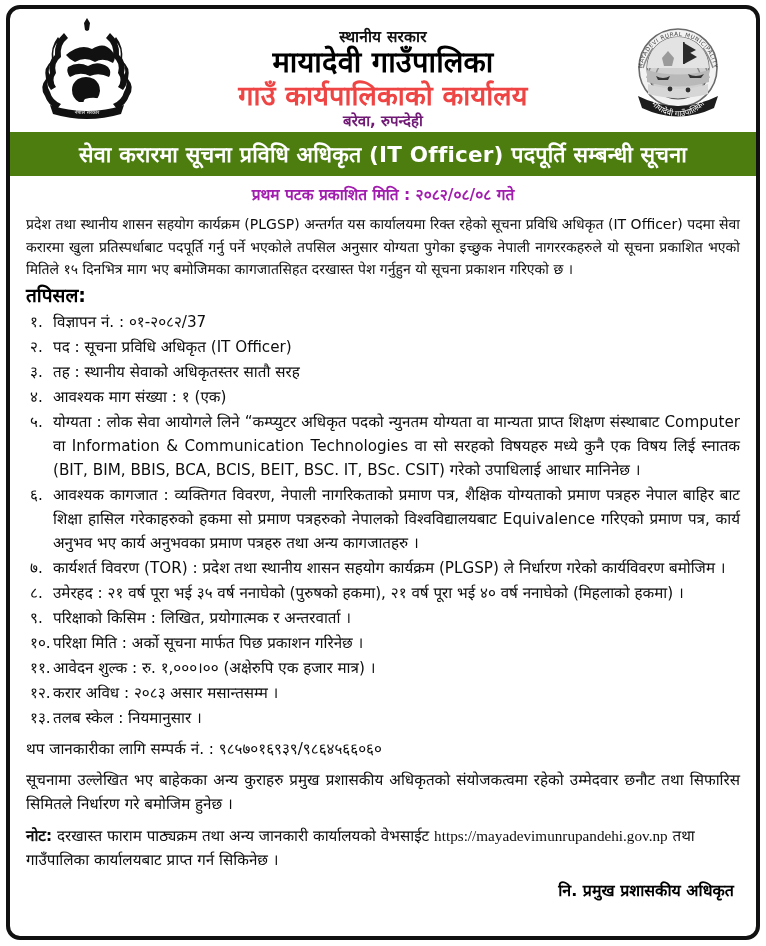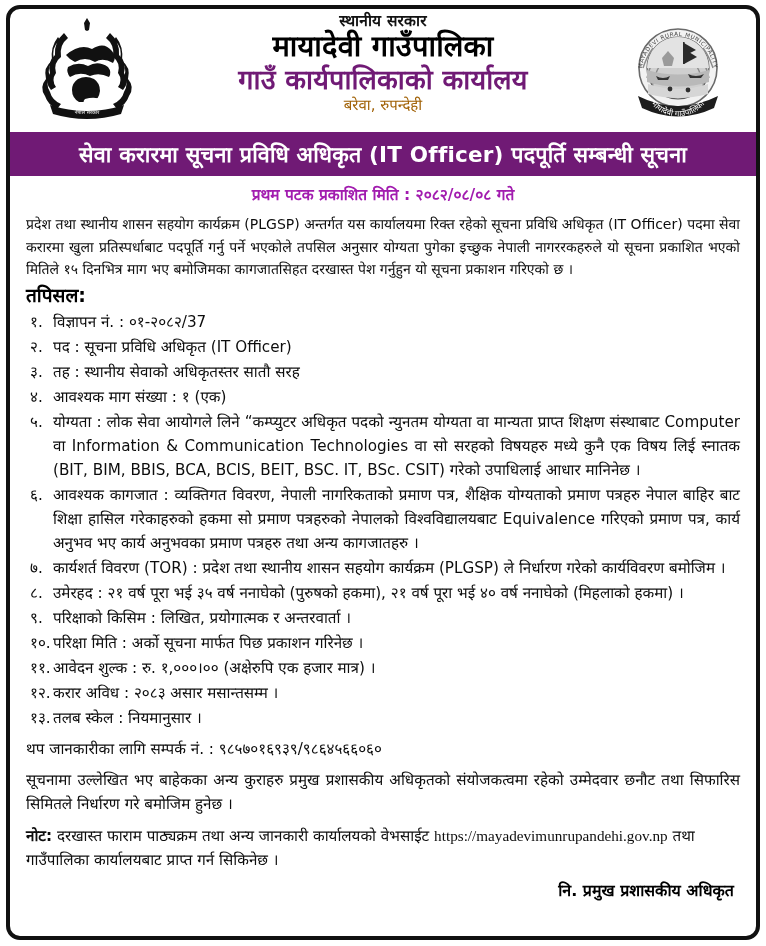--- a/index.html
+++ b/index.html
@@ -28,21 +28,21 @@
     background: #ffffff;
     overflow: hidden;
     display: flex;
     flex-direction: column;
   }
 
   
   .header {
     position: relative;
     display: flex;
-    align-items: flex-start;
+    align-items: flex-end;
     justify-content: center;
     height: 123px;
     padding: 4px 10px 2px 10px;
     flex: 0 0 auto;
   }
 
   .emblem-left {
     position: absolute;
     left: 18px;
     top: 6px;
@@ -76,35 +76,35 @@
     font-size: 29px;
     font-weight: 700;
     color: #000;
     letter-spacing: .2px;
     line-height: 1.16;
   }
 
   .org-office {
     font-size: 27px;
     font-weight: 700;
-    color: #701a75;
+    color: #ef4444;
     letter-spacing: .2px;
     line-height: 1.16;
   }
 
   .org-place {
     font-size: 15px;
-    font-weight: 400;
-    color: #a16207;
+    font-weight: 700;
+    color: #701a75;
     margin-top: 3px;
   }
 
   
   .banner {
-    background: #701a75;
+    background: #4d7c0f;
     color: #ffffff;
     text-align: center;
     font-size: 21.5px;
     font-weight: 700;
     padding: 7px 6px 8px 6px;
     letter-spacing: .2px;
     margin: 0 -1px;
     flex: 0 0 auto;
   }
 

